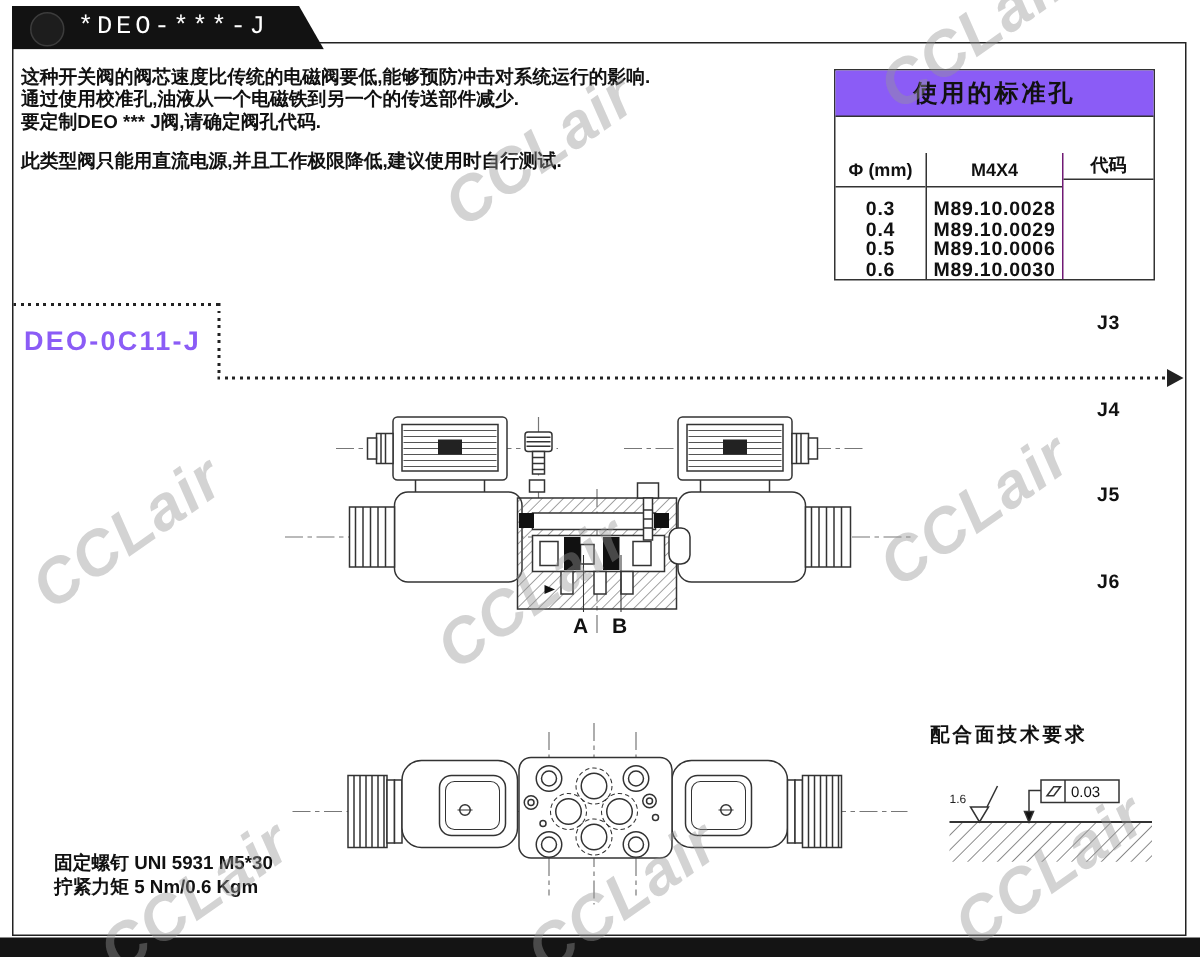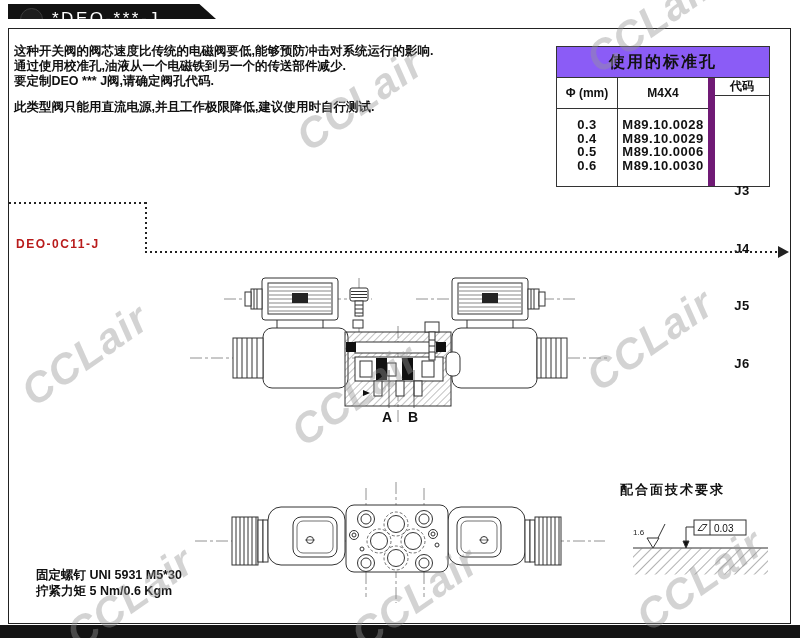--- a/index.html
+++ b/index.html
@@ -3,46 +3,46 @@
 <meta charset="utf-8">
 <style>
   html,body{margin:0;padding:0;background:#e8e8e8;}
   .page{
     position:relative;width:800px;height:638px;background:#ffffff;
     font-family:"Liberation Sans","DejaVu Sans",sans-serif;color:#111;
     overflow:hidden;margin:0 auto;
   }
   .frame{position:absolute;left:8px;top:28px;width:781px;height:594px;border:1.5px solid #222;z-index:2;}
   .banner{
-    position:absolute;left:8px;top:4px;width:208px;height:15px;background:#121212;z-index:4;
+    position:absolute;left:8px;top:4px;width:208px;height:29px;background:#121212;z-index:4;
     clip-path:polygon(0 0,92% 0,100% 100%,0 100%);
-    color:#fff;font-family:Liberation Sans, sans-serif;
+    color:#fff;font-family:Liberation Mono, monospace;
     font-size:17px;letter-spacing:2.5px;line-height:29px;padding-left:44px;box-sizing:border-box;
   }
   .logo-circle{position:absolute;left:12px;top:4px;width:21px;height:21px;border-radius:50%;
     background:#1d1d1d;border:1px solid #3c3c3c;}
   .intro{position:absolute;left:14px;top:44px;width:540px;z-index:3;}
   .intro .ln{font-size:12.5px;font-weight:600;line-height:15px;white-space:nowrap;}
   .intro .gap{margin-top:11px;}
   
   .holes-table{position:absolute;left:556px;top:46px;width:214px;height:141px;border:1.3px solid #333;background:#fff;z-index:3;box-sizing:border-box;}
   .t-title{height:30px;background:#8b5cf6;border-bottom:1.3px solid #333;display:flex;align-items:center;justify-content:center;
     font-size:16px;font-weight:600;letter-spacing:2px;}
   .t-grid{display:flex;height:108px;}
-  .t-col{display:flex;flex-direction:column;}
-  .t-col.c0{width:60px;}.t-col.c1{width:90px;border-left:1px solid #333;border-right:7px solid #701a75;}.t-col.c2{flex:1;gap:44px;}
+  .t-col{display:flex;flex-direction:column;margin-top:24px;}
+  .t-col.c0{width:60px;}.t-col.c1{width:90px;border-left:1px solid #333;border-right:1px solid #701a75;}.t-col.c2{flex:1;gap:44px;}
   .t-h{height:30px;border-bottom:1px solid #333;display:flex;align-items:center;justify-content:center;font-size:12px;font-weight:600;}
   .t-c{height:13.5px;display:flex;align-items:center;justify-content:center;font-size:13px;font-weight:600;letter-spacing:.5px;}
   .t-pad{height:9px;}
   
   .dot-h{position:absolute;height:2px;background:repeating-linear-gradient(90deg,#222 0 2px,transparent 2px 5px);z-index:3;}
   .dot-v{position:absolute;width:2px;background:repeating-linear-gradient(180deg,#222 0 2px,transparent 2px 5px);z-index:3;}
   .callout-arrow{position:absolute;left:778px;top:246px;width:0;height:0;z-index:3;
     border-left:11px solid #222;border-top:6px solid transparent;border-bottom:6px solid transparent;}
-  .model-label{position:absolute;left:16px;top:237px;font-size:12px;font-weight:700;letter-spacing:1.5px;color:#b91c1c;z-index:3;}
+  .model-label{position:absolute;left:16px;top:217px;font-size:18px;font-weight:700;letter-spacing:1.5px;color:#8b5cf6;z-index:3;}
   .drawing{position:absolute;z-index:2;}
   svg text{font-family:"Liberation Sans","DejaVu Sans",sans-serif;}
   .mating-title{position:absolute;left:620px;top:481px;font-size:13px;font-weight:700;letter-spacing:2px;z-index:3;text-align:right;}
   .notes{position:absolute;left:36px;top:567px;z-index:3;}
   .notes .ln{font-size:12.5px;font-weight:600;line-height:16px;white-space:nowrap;}
   .bottom-bar{position:absolute;left:0;top:625px;width:800px;height:13px;background:#141414;z-index:2;}
   .wm{position:absolute;z-index:5;font-weight:700;font-style:italic;font-size:42px;letter-spacing:1px;
     color:rgba(150,150,150,0.42);transform:translate(-50%,-50%) rotate(-35deg);pointer-events:none;white-space:nowrap;}
 </style>
 </head>

